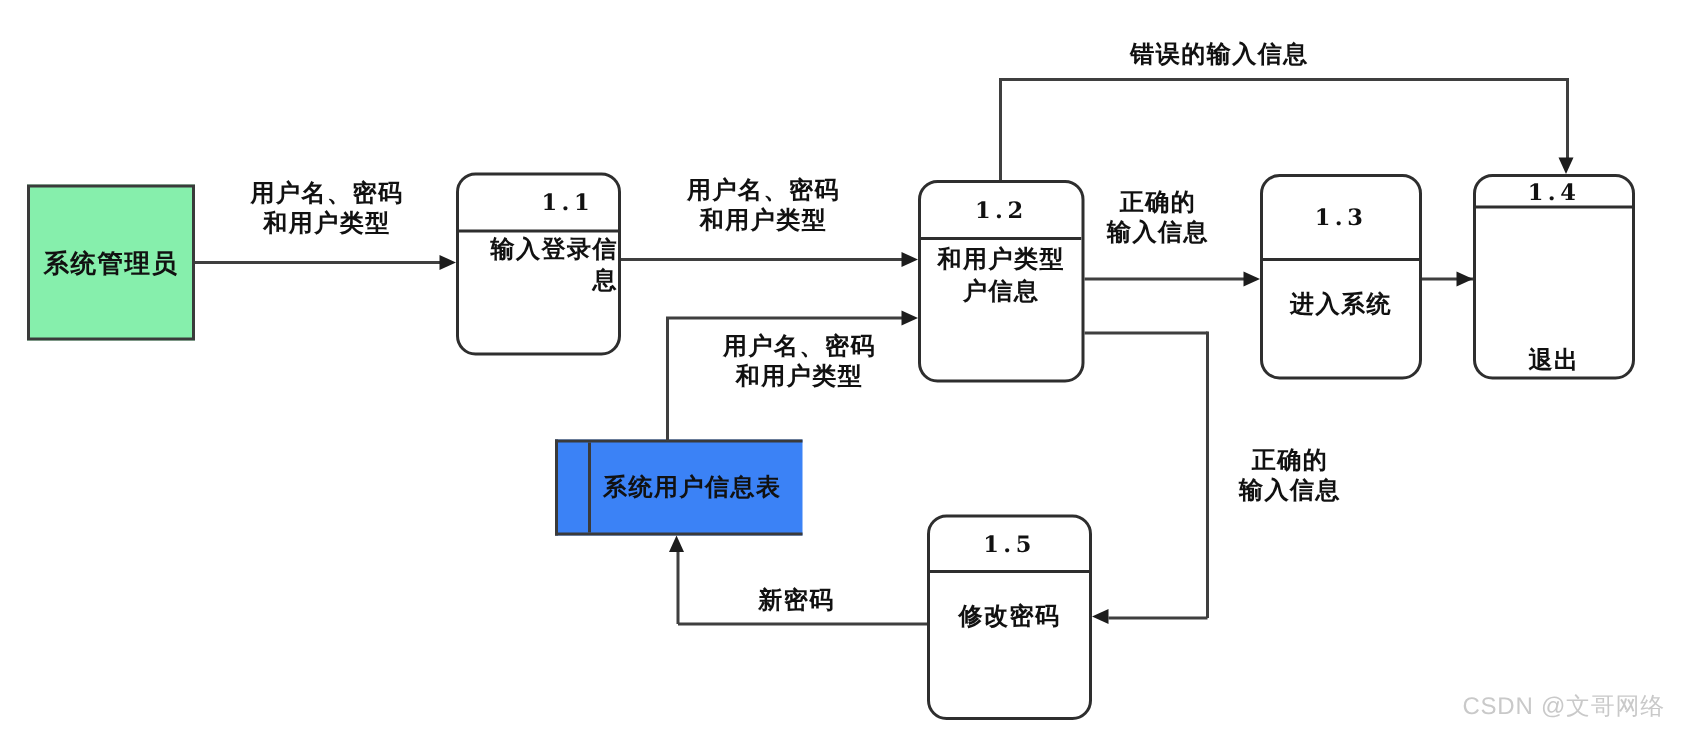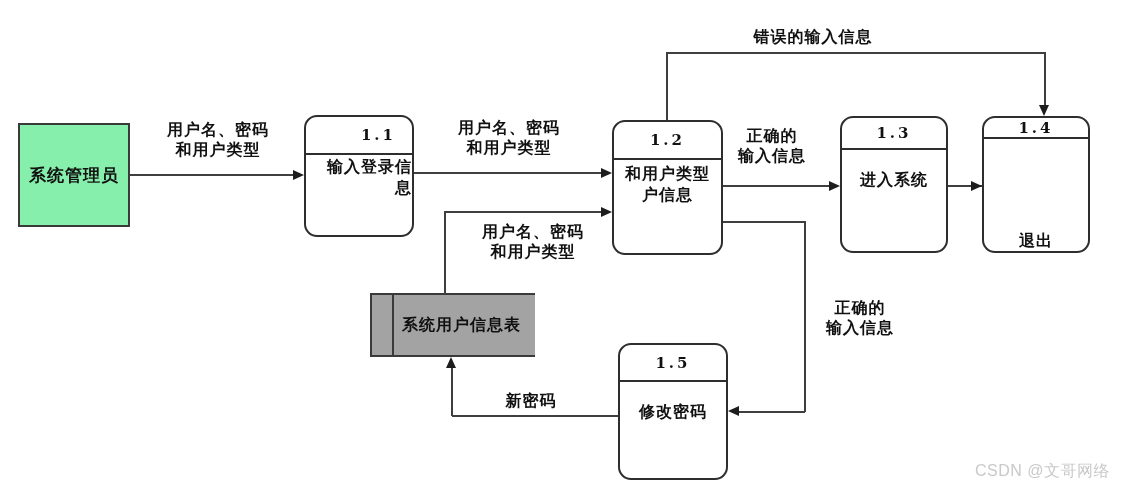--- a/index.html
+++ b/index.html
@@ -22,21 +22,21 @@
     box-sizing:border-box;border-bottom:2px solid #2e2e2e;
     display:flex;align-items:center;justify-content:center;
     font-family:"DejaVu Serif","Liberation Serif",serif;
     font-size:15px;font-weight:700;letter-spacing:3px;
   }
   .process .bd{
     flex:1;text-align:center;font-size:16px;font-weight:700;line-height:21px;
     white-space:pre-line;letter-spacing:1px;
   }
   .store{
-    position:absolute;box-sizing:border-box;background:#a3a3a3;
+    position:absolute;box-sizing:border-box;background:#3b82f6;
     border-top:2px solid #3a3a3a;border-bottom:2px solid #3a3a3a;border-left:2px solid #3a3a3a;
   }
   .store .cell{position:absolute;left:20px;top:0;bottom:0;width:2px;background:#3a3a3a;}
   .store .slabel{
     position:absolute;left:30px;top:0;bottom:0;display:flex;align-items:center;
     font-size:16px;font-weight:700;letter-spacing:1px;white-space:nowrap;
   }
   
   .hl{position:absolute;height:1.5px;background:#3f3f3f;}
   .vl{position:absolute;width:1.5px;background:#3f3f3f;}
@@ -71,21 +71,21 @@
 息</div>
   </div>
 
   <div class="process" style="left:612px;top:120px;width:111px;height:135px;">
     <div class="hd" style="height:38px;">1.2</div>
     <div class="bd" style="padding-top:3px;">和用户类型
 户信息</div>
   </div>
 
   <div class="process" style="left:840px;top:116px;width:108px;height:137px;">
-    <div class="hd" style="height:32px;">1.3</div>
+    <div class="hd" style="height:56px;">1.3</div>
     <div class="bd" style="padding-top:19px;">进入系统</div>
   </div>
 
   <div class="process" style="left:982px;top:116px;width:108px;height:137px;gap:29px;">
     <div class="hd" style="height:41px;">1.4</div>
     <div class="bd" style="padding-top:19px;margin-top:43px;">退出</div>
   </div>
 
   <div class="process" style="left:618px;top:343px;width:110px;height:137px;justify-content:center;">
     <div class="hd" style="height:37px;">1.5</div>

